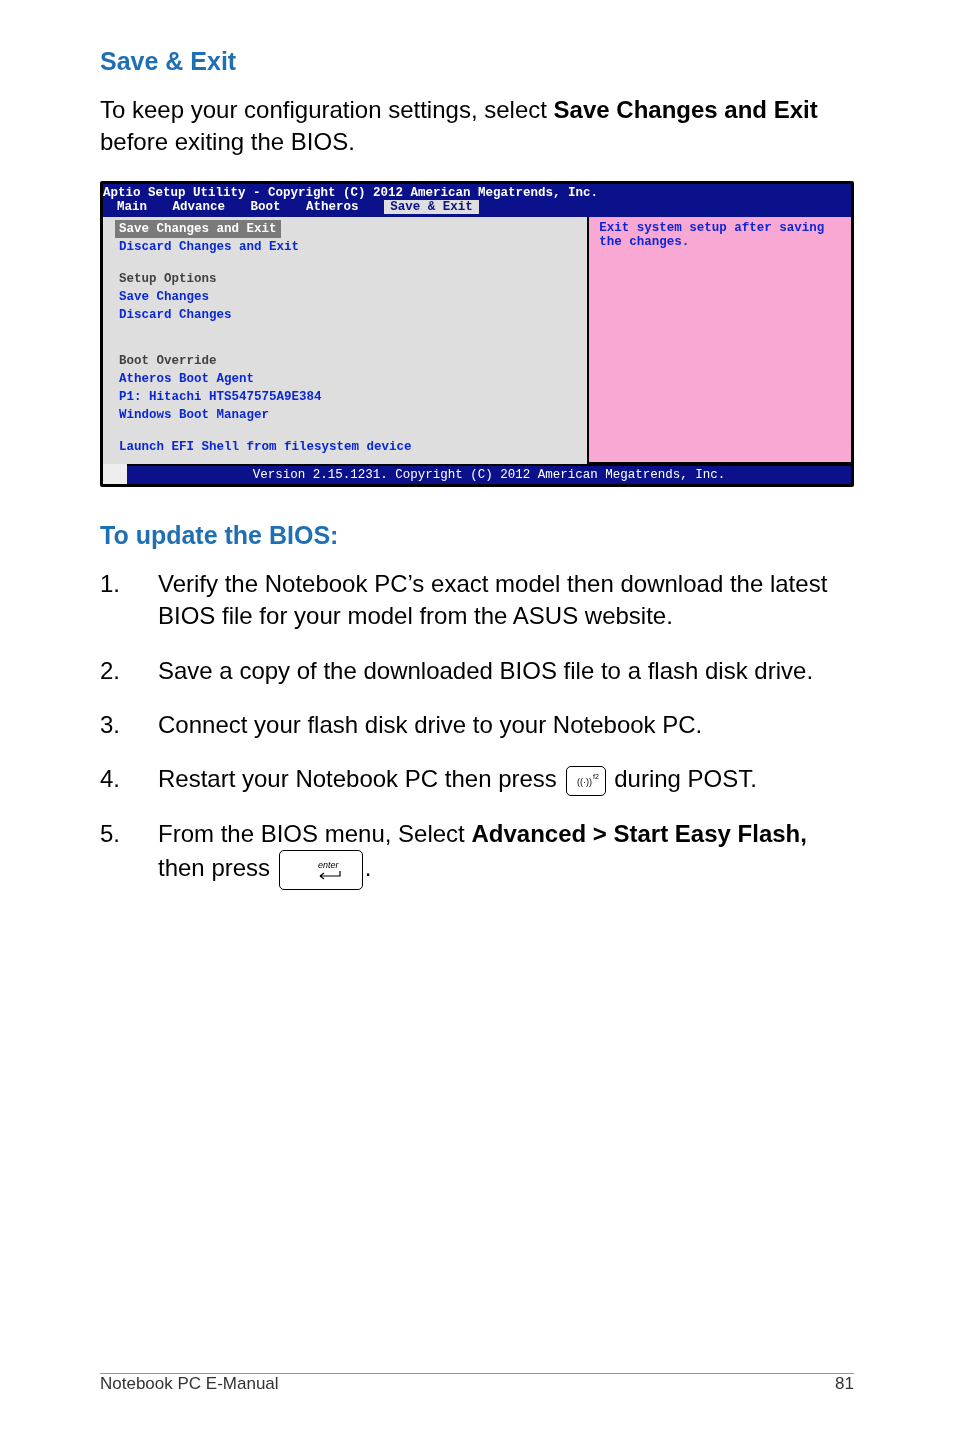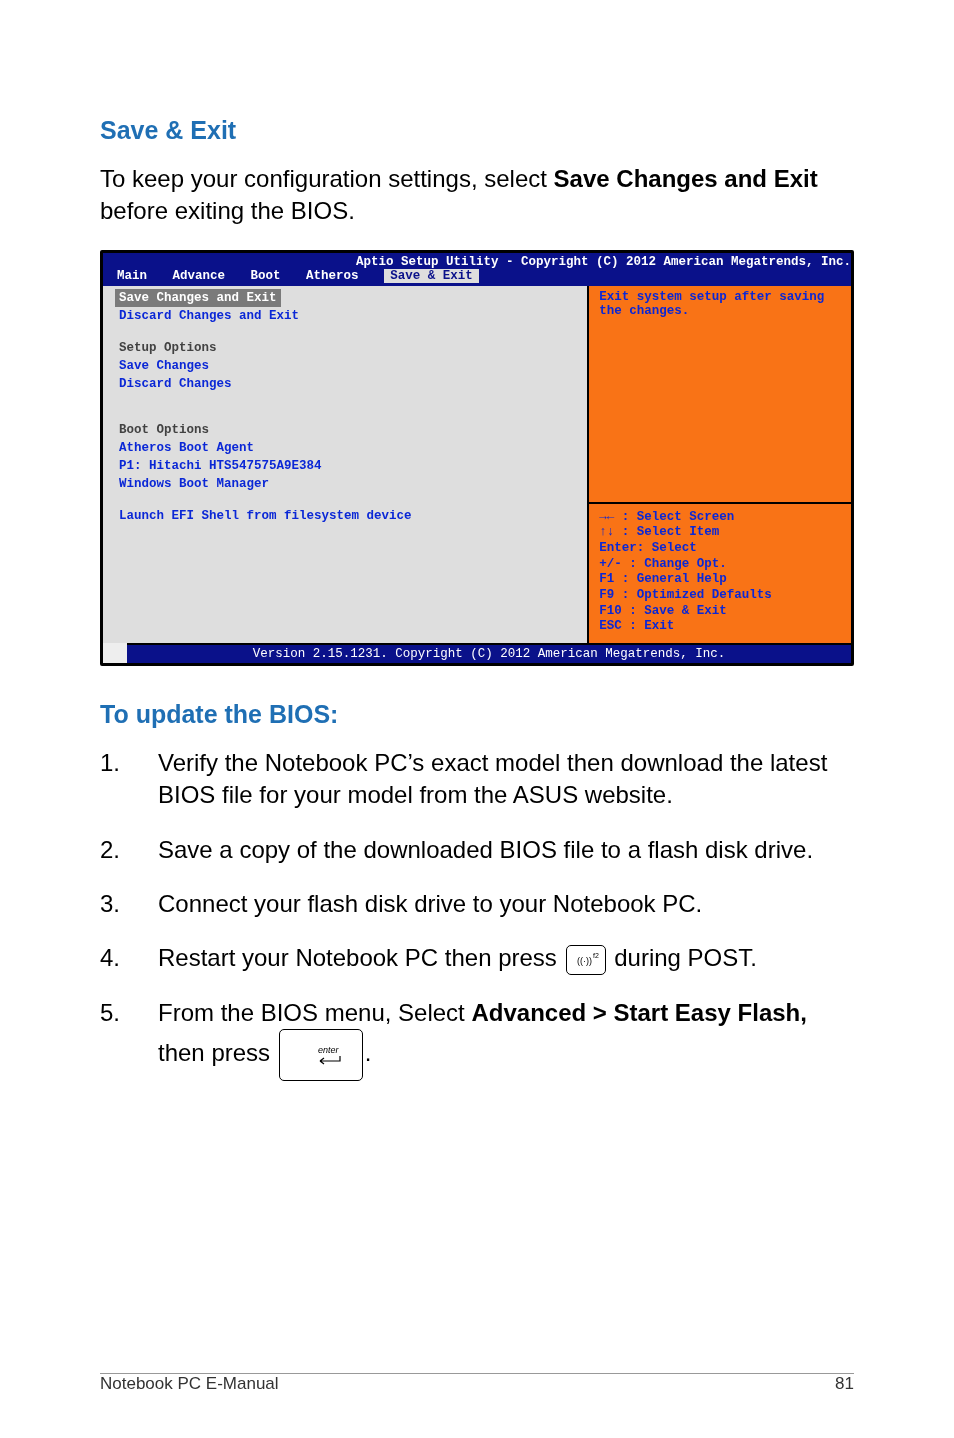--- a/index.html
+++ b/index.html
@@ -5,21 +5,21 @@
   * { margin: 0; padding: 0; box-sizing: border-box; }
   body {
     font-family: "Segoe UI", "Myriad Pro", Arial, sans-serif;
     background: #fff;
     width: 954px;
     height: 1438px;
     position: relative;
     color: #000;
   }
   .page {
-    padding: 116px 100px 0 100px;
+    padding: 47px 100px 0 100px;
   }
   .section-heading {
     color: #1f6fb4;
     font-size: 25px;
     font-weight: 700;
     margin-bottom: 18px;
   }
   .body-text {
     font-size: 24px;
     line-height: 1.35;
@@ -34,21 +34,21 @@
     border-radius: 2px;
     background: #eee;
     font-family: "Courier New", monospace;
     font-size: 12.5px;
     margin: 6px 0 34px 0;
     overflow: hidden;
   }
   .bios-header {
     background: #0a118a;
     color: #fff;
-    text-align: right;
+    text-align: left;
     padding: 2px 0 0 0;
     font-weight: bold;
     font-size: 12.5px;
   }
   .bios-tabs {
     background: #0a118a;
     color: #fff;
     padding: 0 14px 3px 14px;
     font-weight: bold;
   }
@@ -62,21 +62,21 @@
     display: flex;
   }
   .bios-left {
     flex: 1 1 65%;
     background: #dedede;
     padding: 3px 16px 8px 16px;
     border-right: 2px solid #000;
   }
   .bios-right {
     flex: 0 0 35%;
-    background: #f97316;
+    background: #f9a8d4;
     display: flex;
     flex-direction: column;
   }
   .bios-right-top {
     padding: 4px 10px;
     color: #0a27d6;
     font-weight: bold;
     flex: 1;
     border-bottom: 2px solid #000;
     min-height: 218px;
@@ -145,21 +145,21 @@
     border-radius: 5px;
     min-width: 34px;
     height: 30px;
     padding: 0 6px;
     vertical-align: middle;
     margin: 0 2px;
     position: relative;
     font-size: 11px;
     background: #fff;
   }
-  .keycap-wide { min-width: 84px; height: 52px; text-align: right; }
+  .keycap-wide { min-width: 84px; height: 40px; text-align: right; }
   .keycap svg { display: block; }
 
   .footer {
     position: absolute;
     bottom: 44px;
     left: 100px;
     right: 100px;
     border-top: 1px solid #999;
     display: flex;
     justify-content: space-between;
@@ -190,39 +190,29 @@
     <div class="bios-body">
       <div class="bios-left">
         <div><span class="bios-item-selected">Save Changes and Exit</span></div>
         <div class="bios-item">Discard Changes and Exit</div>
         <div class="bios-spacer"></div>
         <div class="bios-group">Setup Options</div>
         <div class="bios-item">Save Changes</div>
         <div class="bios-item">Discard Changes</div>
         <div class="bios-spacer"></div>
         <div class="bios-spacer"></div>
-        <div class="bios-group">Boot Options</div>
+        <div class="bios-group">Boot Override</div>
         <div class="bios-item">Atheros Boot Agent</div>
         <div class="bios-item">P1: Hitachi HTS547575A9E384</div>
         <div class="bios-item">Windows Boot Manager</div>
         <div class="bios-spacer"></div>
         <div class="bios-item">Launch EFI Shell from filesystem device</div>
       </div>
       <div class="bios-right">
         <div class="bios-right-top">Exit system setup after saving the changes.</div>
-        <div class="bios-right-bottom">
-          <div>→←  : Select Screen</div>
-          <div>↑↓  : Select Item</div>
-          <div>Enter: Select</div>
-          <div>+/-  : Change Opt.</div>
-          <div>F1   : General Help</div>
-          <div>F9   : Optimized Defaults</div>
-          <div>F10  : Save &amp; Exit</div>
-          <div>ESC  : Exit</div>
-        </div>
       </div>
     </div>
     <div class="bios-footer">Version 2.15.1231. Copyright (C) 2012 American Megatrends, Inc.</div>
   </div>
 
   <div class="section-heading">To update the BIOS:</div>
 
   <ol class="num-list">
     <li>Verify the Notebook PC’s exact model then download the latest BIOS file for your model from the ASUS website.</li>
     <li>Save a copy of the downloaded BIOS file to a flash disk drive.</li>

